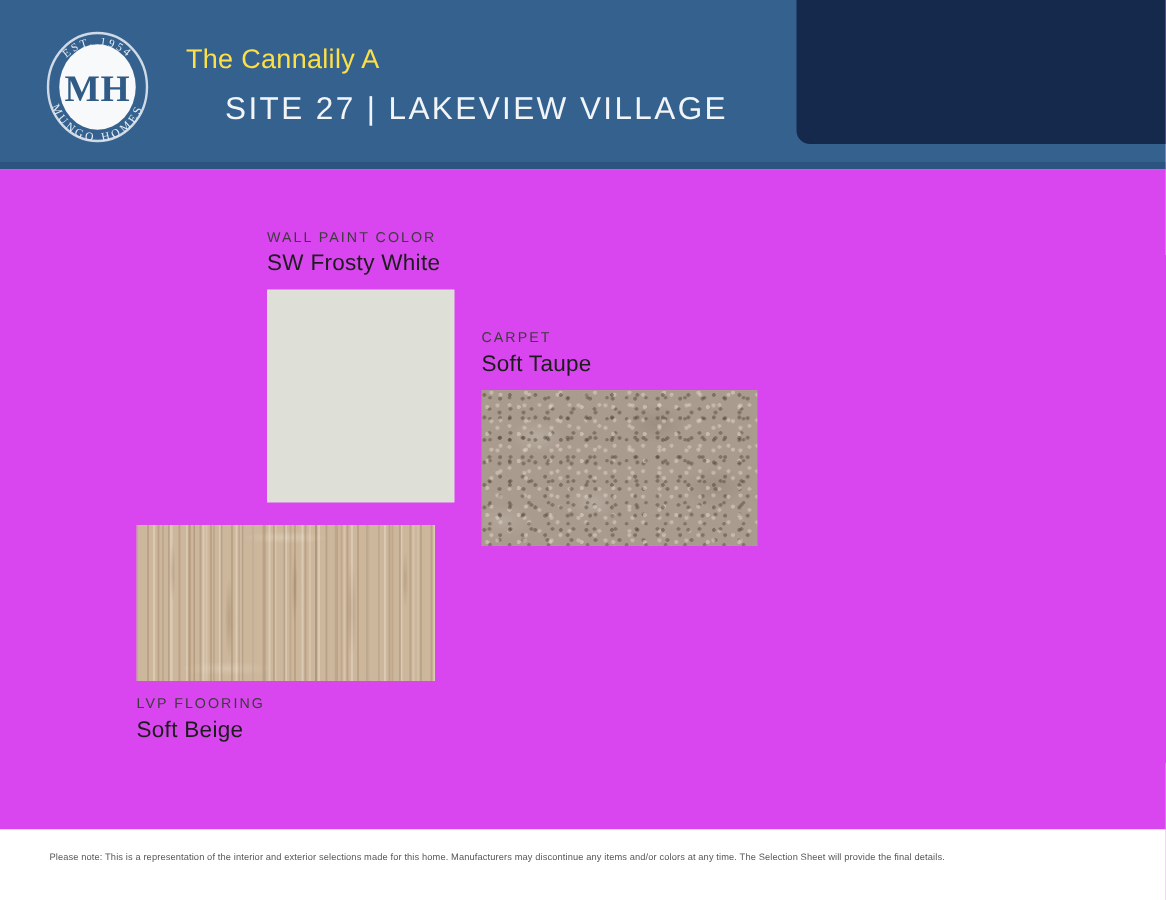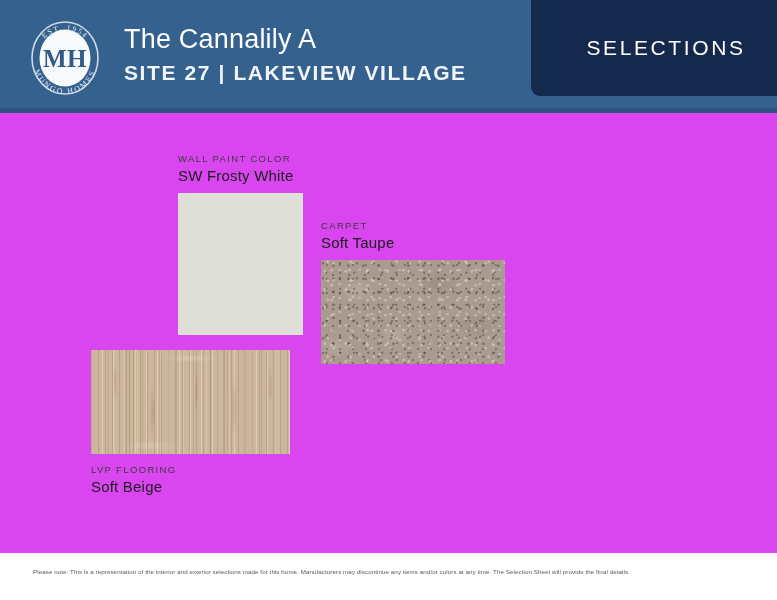--- a/index.html
+++ b/index.html
@@ -38,35 +38,36 @@
     width: 92px; height: 92px;
   }
   .logo svg { display: block; }
 
   .title-block {
     position: absolute;
     left: 124px; top: 22px;
     width: 390px;
   }
   .home-title {
-    font-size: 27px;
-    color: #ffffff;
+    font-size: 18px;
+    color: #fde047;
     font-weight: 400;
     letter-spacing: 0.2px;
     line-height: 34px;
     white-space: nowrap;
   }
   .home-subtitle {
     font-size: 21px;
     color: #f2f5f8;
-    font-weight: 700;
+    font-weight: 400;
     letter-spacing: 1.6px;
     line-height: 30px;
     margin-top: 2px;
     white-space: nowrap;
+    margin-left: 26px;
   }
 
   .badge {
     position: absolute;
     left: 531px; top: -14px;
     width: 270px;
     height: 110px;
     background: #15294c;
     border-radius: 9px;
     display: flex;
@@ -283,21 +284,20 @@
       <text x="46" y="55" text-anchor="middle" font-family="'Liberation Serif', serif" font-size="25" font-weight="700" fill="#2f5b86" letter-spacing="0.5">MH</text>
     </svg>
   </div>
 
   <div class="title-block">
     <div class="home-title">The Cannalily A</div>
     <div class="home-subtitle">SITE 27 | LAKEVIEW VILLAGE</div>
   </div>
 
   <div class="badge">
-    <div class="badge-line">SELECTIONS</div>
   </div>
 
   <div class="header-underline"></div>
 </div>
 
 <div class="canvas">
 
   <div class="sel" id="wall-paint-group">
     <div class="sel-label">WALL PAINT COLOR</div>
     <div class="sel-value">SW Frosty White</div>

